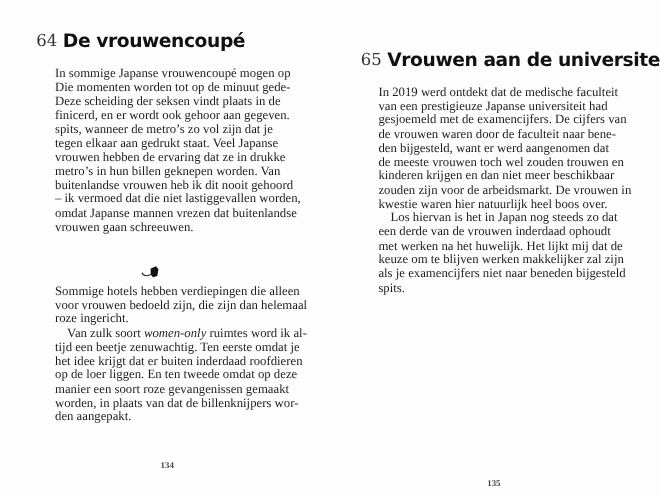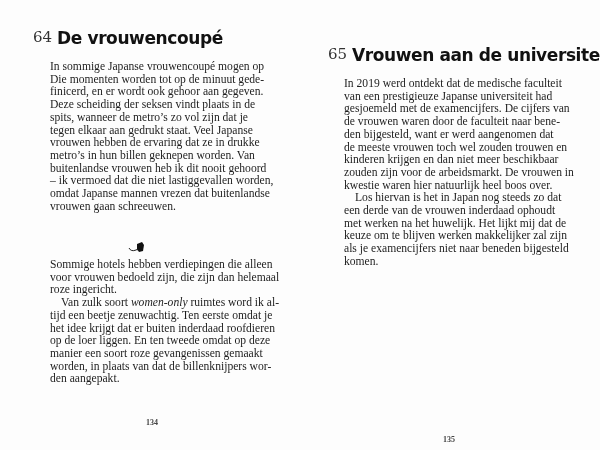--- a/index.html
+++ b/index.html
@@ -32,22 +32,22 @@
 
   <div class="page left">
     <div class="heading">
       <span class="chap-num">64</span>
       <span class="chap-title">De vrouwencoupé</span>
     </div>
 
     <div class="body">
       <span class="line">In sommige Japanse vrouwencoupé mogen op</span>
       <span class="line">Die momenten worden tot op de minuut gede-</span>
+      <span class="line">Deze scheiding der seksen vindt plaats in de</span>
       <span class="line">finicerd, en er wordt ook gehoor aan gegeven.</span>
-      <span class="line">Deze scheiding der seksen vindt plaats in de</span>
       <span class="line">spits, wanneer de metro’s zo vol zijn dat je</span>
       <span class="line">tegen elkaar aan gedrukt staat. Veel Japanse</span>
       <span class="line">vrouwen hebben de ervaring dat ze in drukke</span>
       <span class="line">metro’s in hun billen geknepen worden. Van</span>
       <span class="line">buitenlandse vrouwen heb ik dit nooit gehoord</span>
       <span class="line">– ik vermoed dat die niet lastiggevallen worden,</span>
       <span class="line">omdat Japanse mannen vrezen dat buitenlandse</span>
       <span class="line">vrouwen gaan schreeuwen.</span>
     </div>
 
@@ -86,18 +86,18 @@
       <span class="line">den bijgesteld, want er werd aangenomen dat</span>
       <span class="line">de meeste vrouwen toch wel zouden trouwen en</span>
       <span class="line">kinderen krijgen en dan niet meer beschikbaar</span>
       <span class="line">zouden zijn voor de arbeidsmarkt. De vrouwen in</span>
       <span class="line">kwestie waren hier natuurlijk heel boos over.</span>
       <span class="line indent">Los hiervan is het in Japan nog steeds zo dat</span>
       <span class="line">een derde van de vrouwen inderdaad ophoudt</span>
       <span class="line">met werken na het huwelijk. Het lijkt mij dat de</span>
       <span class="line">keuze om te blijven werken makkelijker zal zijn</span>
       <span class="line">als je examencijfers niet naar beneden bijgesteld</span>
-      <span class="line">komen.</span>
+      <span class="line">spits.</span>
     </div>
 
     <div class="folio">135</div>
   </div>
 </div>
 
 </body></html>

